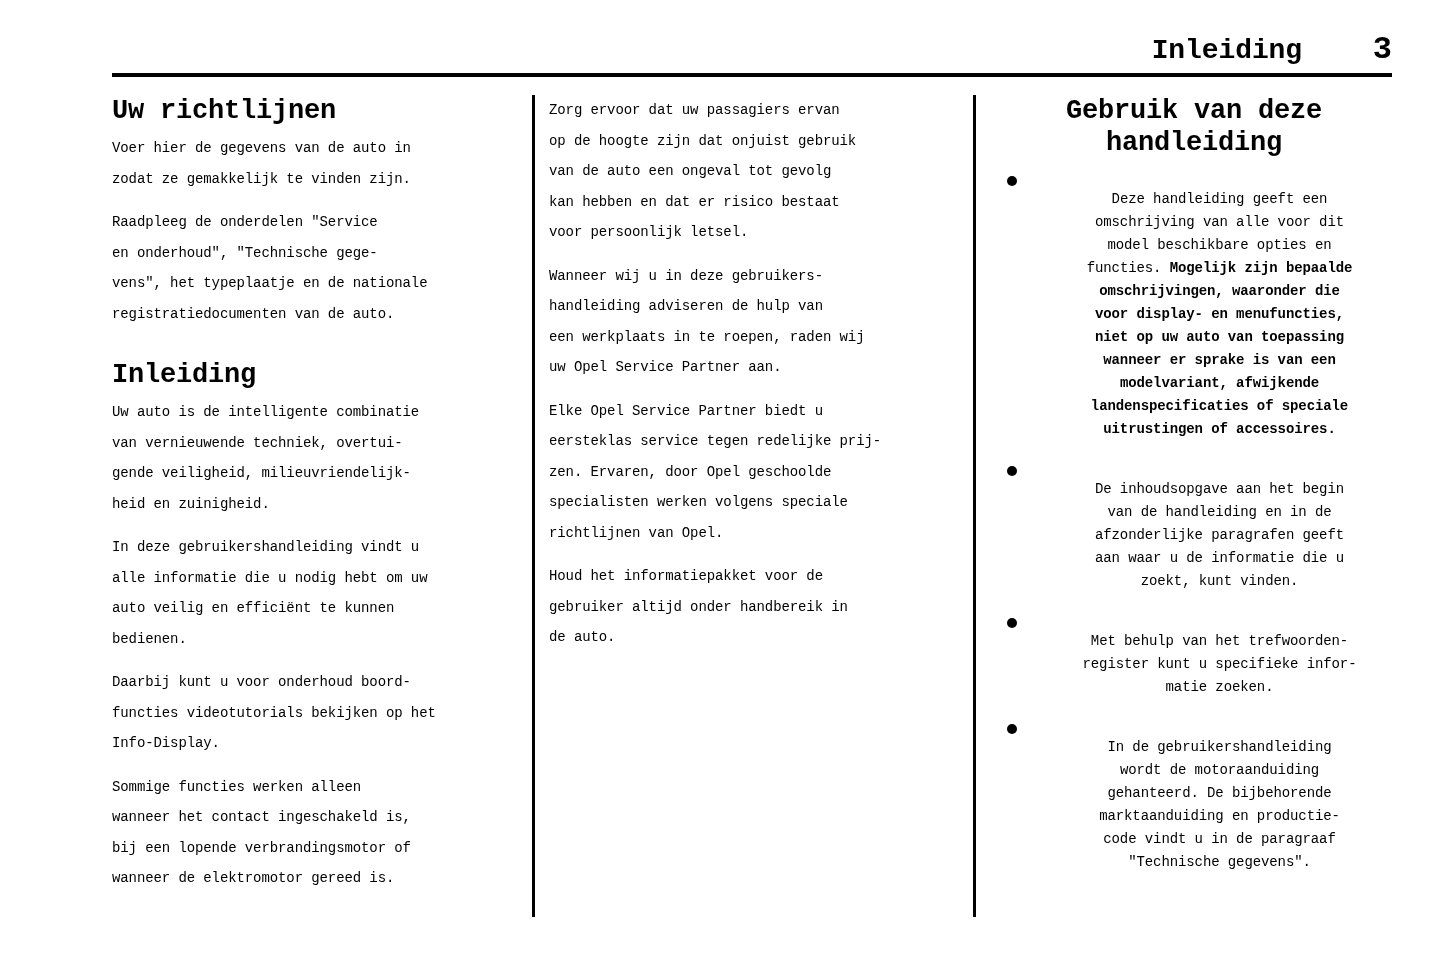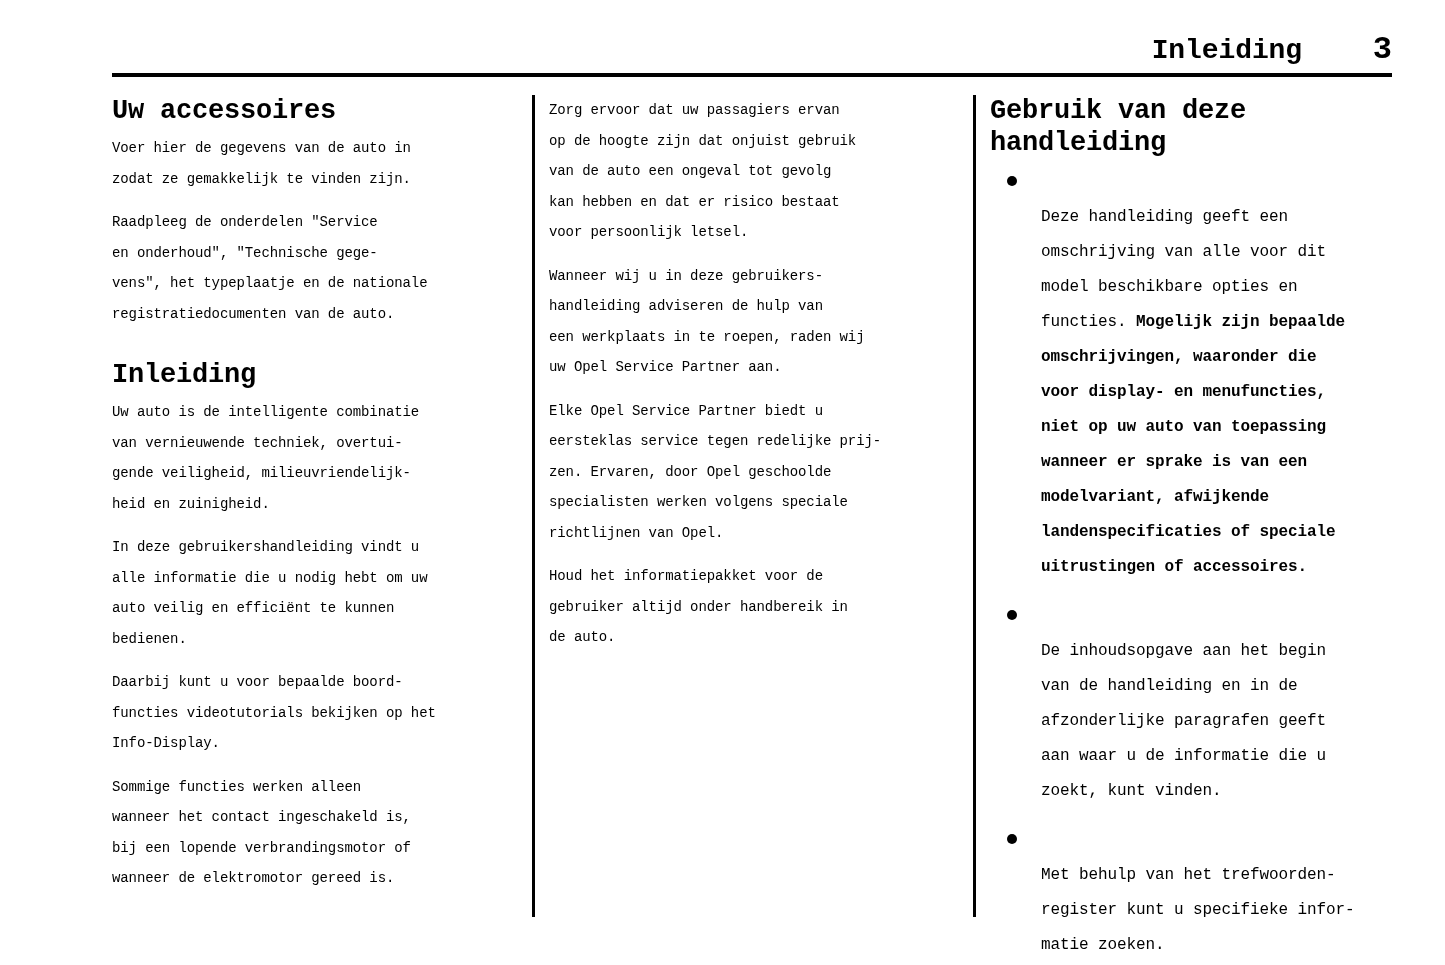--- a/index.html
+++ b/index.html
@@ -68,21 +68,21 @@
     height: 822px;
   }
   .col {
     position: absolute;
     top: 0;
     width: 408px;
     height: 822px;
   }
   .col-1 { left: 0px; }
   .col-2 { left: 437px; }
-  .col-3 { left: 878px; }
+  .col-3 { left: 878px; text-align: center; }
 
   .col-divider {
     position: absolute;
     top: 0;
     width: 3px;
     height: 822px;
     background: #000000;
   }
   .divider-1 { left: 420px; }
   .divider-2 { left: 861px; }
@@ -110,22 +110,22 @@
   
   ul.bullet-list {
     list-style: none;
     margin: 2px 0 0 0;
     padding: 0;
   }
   ul.bullet-list > li {
     position: relative;
     padding-left: 51px;
     margin-bottom: 14px;
-    font-size: 16px;
-    line-height: 35px;
+    font-size: 14px;
+    line-height: 23px;
     letter-spacing: -0.1px;
     white-space: pre-line;
   }
   ul.bullet-list > li:last-child { margin-bottom: 0; }
   ul.bullet-list > li .bullet-marker {
     position: absolute;
     left: 17px;
     top: 11px;
     width: 10px;
     height: 10px;
@@ -144,38 +144,38 @@
     <span class="header-pageno">3</span>
   </div>
   <div class="header-rule"></div>
 
   <div class="columns">
 
     <div class="col-divider divider-1"></div>
     <div class="col-divider divider-2"></div>
 
     <div class="col col-1">
-      <h2 class="section-heading">Uw accessoires</h2>
+      <h2 class="section-heading">Uw richtlijnen</h2>
       <p class="body-text">Voer hier de gegevens van de auto in
 zodat ze gemakkelijk te vinden zijn.</p>
       <p class="body-text">Raadpleeg de onderdelen "Service
 en onderhoud", "Technische gege-
 vens", het typeplaatje en de nationale
 registratiedocumenten van de auto.</p>
 
       <h2 class="section-heading second">Inleiding</h2>
       <p class="body-text">Uw auto is de intelligente combinatie
 van vernieuwende techniek, overtui-
 gende veiligheid, milieuvriendelijk-
 heid en zuinigheid.</p>
       <p class="body-text">In deze gebruikershandleiding vindt u
 alle informatie die u nodig hebt om uw
 auto veilig en efficiënt te kunnen
 bedienen.</p>
-      <p class="body-text">Daarbij kunt u voor bepaalde boord-
+      <p class="body-text">Daarbij kunt u voor onderhoud boord-
 functies videotutorials bekijken op het
 Info-Display.</p>
       <p class="body-text">Sommige functies werken alleen
 wanneer het contact ingeschakeld is,
 bij een lopende verbrandingsmotor of
 wanneer de elektromotor gereed is.</p>
     </div>
 
     <div class="col col-2">
       <p class="body-text">Zorg ervoor dat uw passagiers ervan

